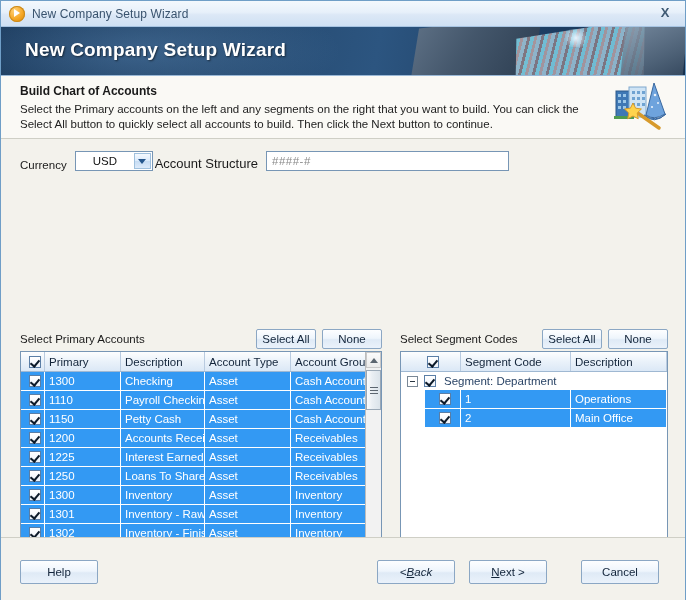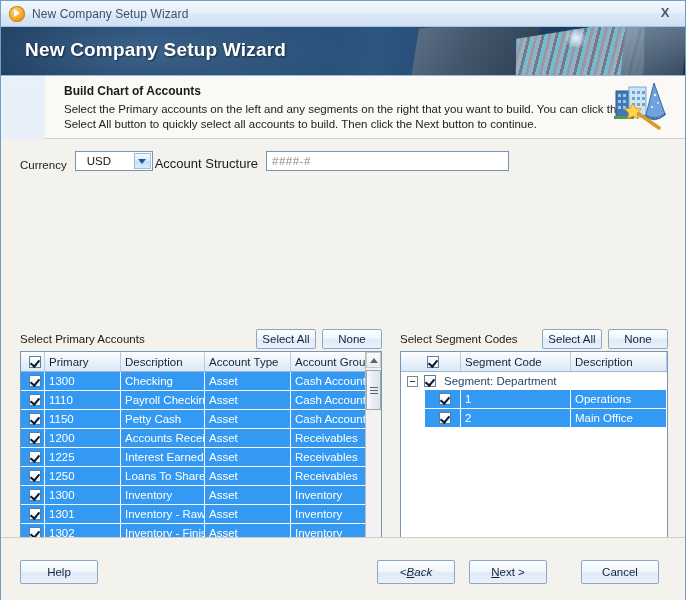--- a/index.html
+++ b/index.html
@@ -104,21 +104,20 @@
     text-shadow: 1px 1px 2px rgba(0,0,0,.55);
     letter-spacing: .2px;
   }
 
   
   .hdr {
     position: relative;
     background: #faf9f5;
     height: 62px;
     border-bottom: 1px solid #cfcfc6;
-    margin-left: 44px;
   }
   .hdr-title {
     position: absolute; left: 19px; top: 8px;
     font-size: 12px; font-weight: bold; color: #1a1a1a;
   }
   .hdr-body {
     position: absolute; left: 19px; top: 26px; width: 560px;
     font-size: 11.5px; color: #222; line-height: 15px;
   }
   .wiz-icon {
@@ -141,21 +140,21 @@
 
   .combo {
     position: relative;
     margin-left: 8px;
     width: 78px; height: 20px;
     box-sizing: border-box;
     border: 1px solid #7796b5;
     background: #ffffff;
     display: flex; align-items: center;
   }
-  .combo .val { font-size: 11.5px; color: #111; padding-left: 11px; }
+  .combo .val { font-size: 11.5px; color: #111; padding-left: 17px; }
   .combo .arrow {
     position: absolute; right: 1px; top: 1px;
     width: 17px; height: 16px;
     background: linear-gradient(180deg,#f4f9ff 0%,#dcebfb 48%,#c6dcf3 52%,#dceafa 100%);
     border: 1px solid #9fc0dd;
     box-sizing: border-box;
     display: flex; align-items: center; justify-content: center;
   }
   .combo .arrow::after {
     content: "";

